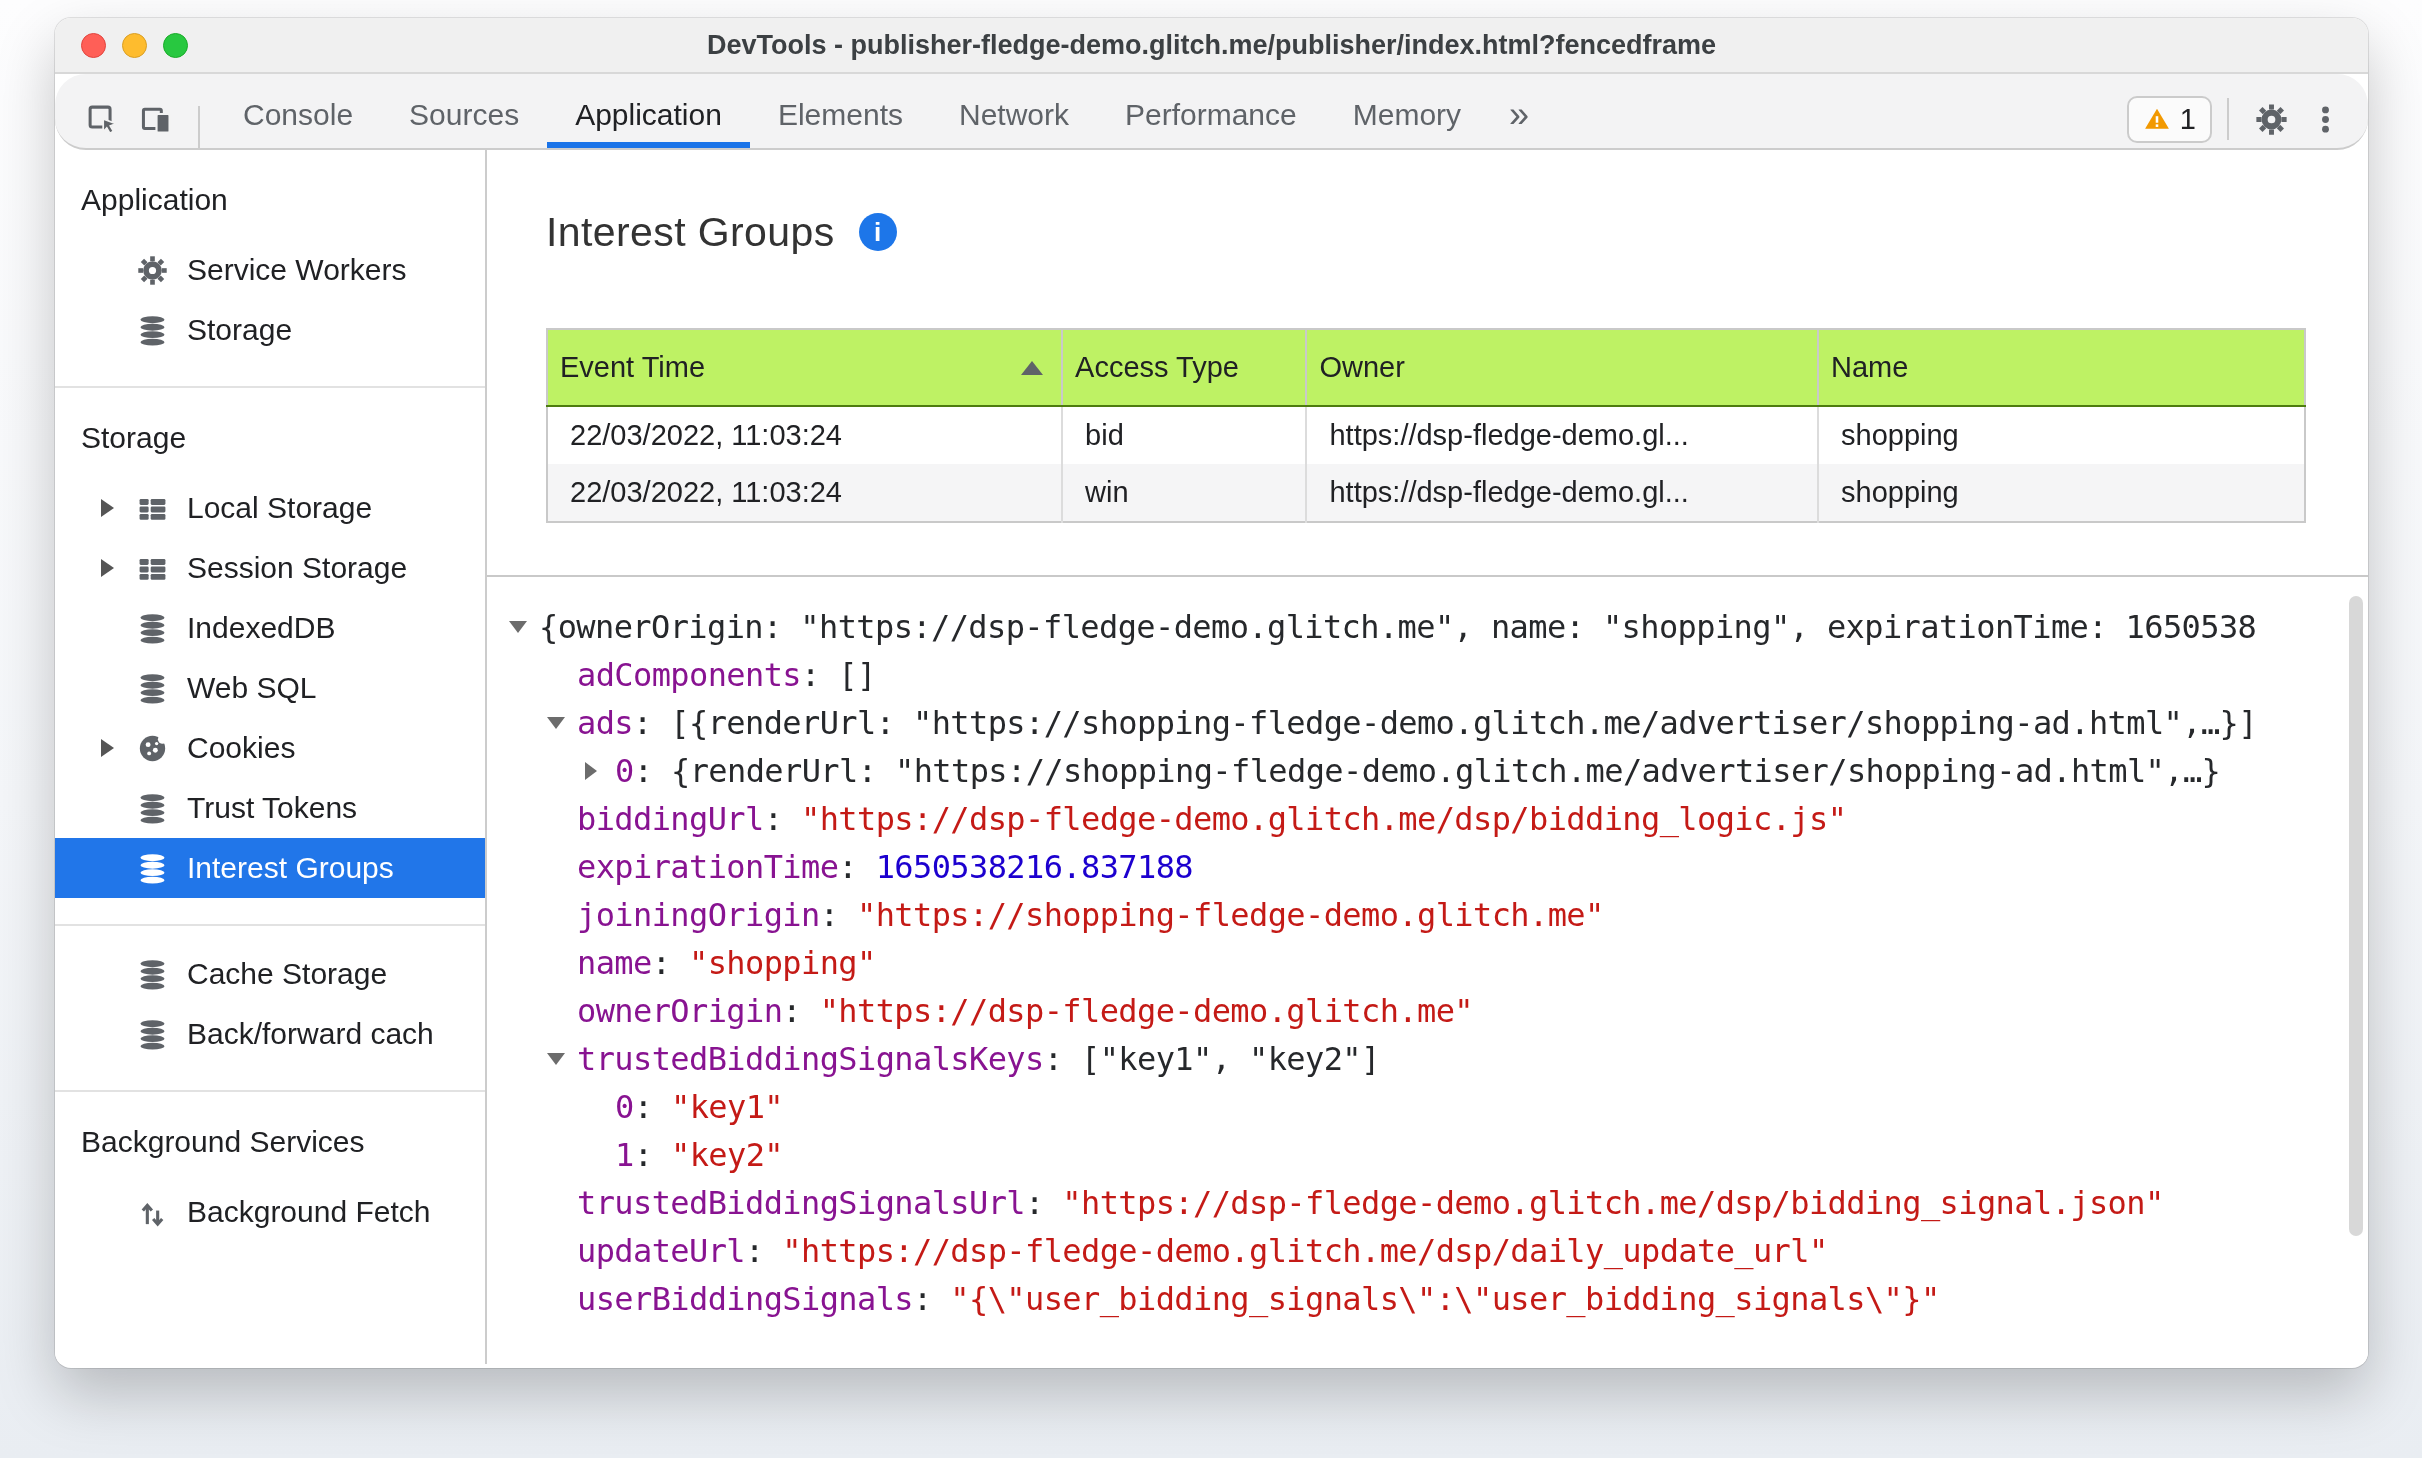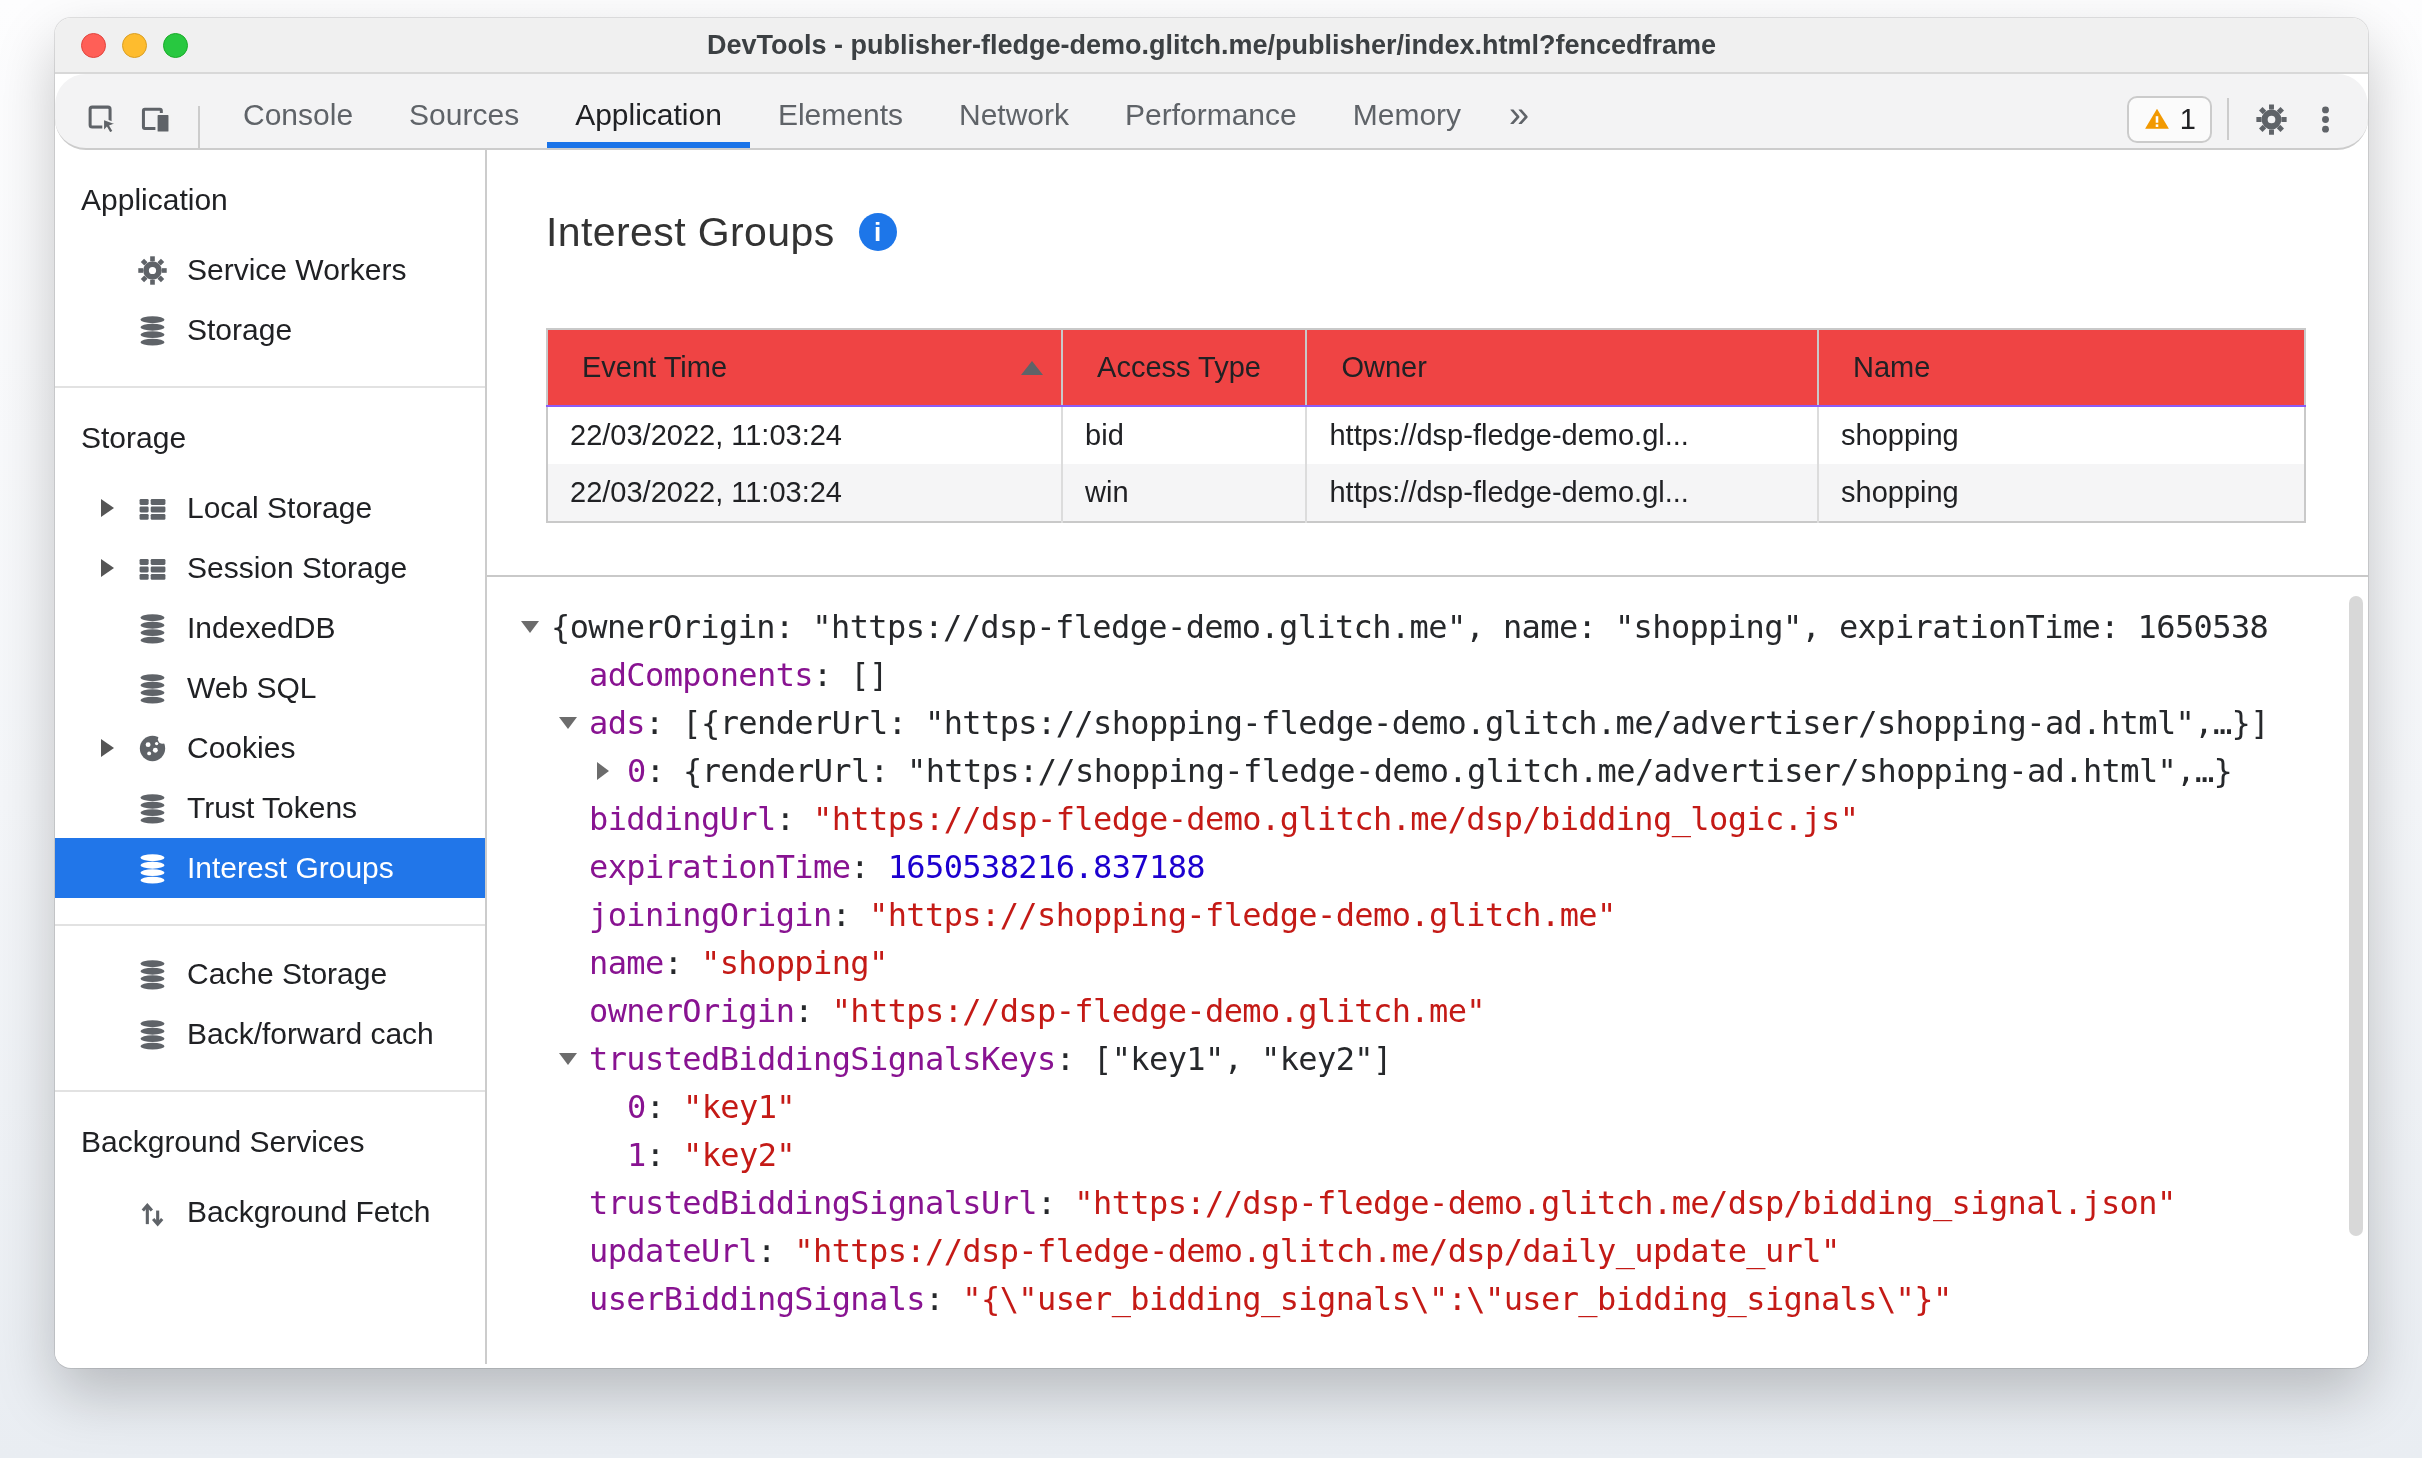--- a/index.html
+++ b/index.html
@@ -67,33 +67,33 @@
 
   .main { flex: 1; position: relative; background: #fff; overflow: hidden; }
   .main-h { display: flex; align-items: center; gap: 24px; margin: 56px 0 0 59px; }
   .main-h h1 { font-size: 41px; font-weight: 400; color: #333; letter-spacing: .4px; line-height: 52px; }
   .info-badge { width: 38px; height: 38px; border-radius: 50%; background: #1d76e9; color: #fff;
     display: inline-flex; align-items: center; justify-content: center;
     font-size: 26px; font-weight: bold; }
 
   table.events { margin: 70px 0 0 59px; width: 1760px; border-collapse: collapse;
     border: 2px solid #c9c9c9; font-size: 29px; color: #202124; table-layout: fixed; }
-  table.events th { height: 77px; background: #ef4444; font-weight: 400; text-align: left;
-    padding-left: 34px; border-right: 2px solid #c9c9c9; border-bottom: 2px solid #8b5cf6; position: relative; }
+  table.events th { height: 77px; background: #bef264; font-weight: 400; text-align: left;
+    padding-left: 12px; border-right: 2px solid #c9c9c9; border-bottom: 2px solid #4d7c0f; position: relative; }
   table.events th:last-child, table.events td:last-child { border-right: none; }
   table.events td { height: 58px; padding-left: 22px; border-right: 2px solid #dcdcdc;
     white-space: nowrap; overflow: hidden; }
   table.events tr.odd td { background: #f5f5f6; }
   .sortarr { position: absolute; right: 18px; top: 50%; margin-top: -7px; width: 0; height: 0;
     border-left: 11px solid transparent; border-right: 11px solid transparent;
     border-bottom: 14px solid #5f6368; }
 
   .divider { height: 2px; background: #c9c9c9; margin-top: 52px; }
 
-  .tree { padding: 26px 0 0 34px; font-family: "DejaVu Sans Mono", monospace;
+  .tree { padding: 26px 0 0 22px; font-family: "DejaVu Sans Mono", monospace;
     font-size: 32px; letter-spacing: -0.6px; overflow: hidden; }
   .tree-line { height: 48px; display: flex; align-items: center; white-space: pre; }
   .tree-line.lvl1 { padding-left: 38px; }
   .tree-line.lvl2 { padding-left: 76px; }
   .arr { width: 30px; flex: none; display: flex; align-items: center; }
   .arr-d::before { content: ''; border-left: 9px solid transparent; border-right: 9px solid transparent;
     border-top: 12px solid #6c6c6c; }
   .arr-r::before { content: ''; border-top: 9px solid transparent; border-bottom: 9px solid transparent;
     border-left: 12px solid #6c6c6c; }
   .c-k { color: #881391; }

